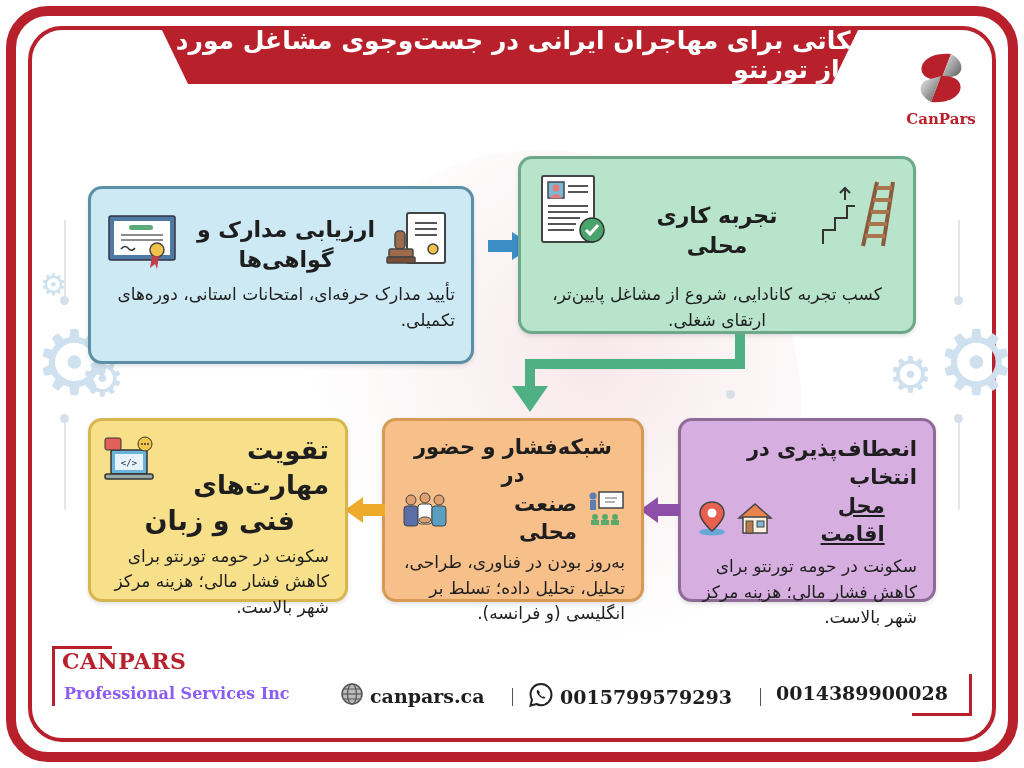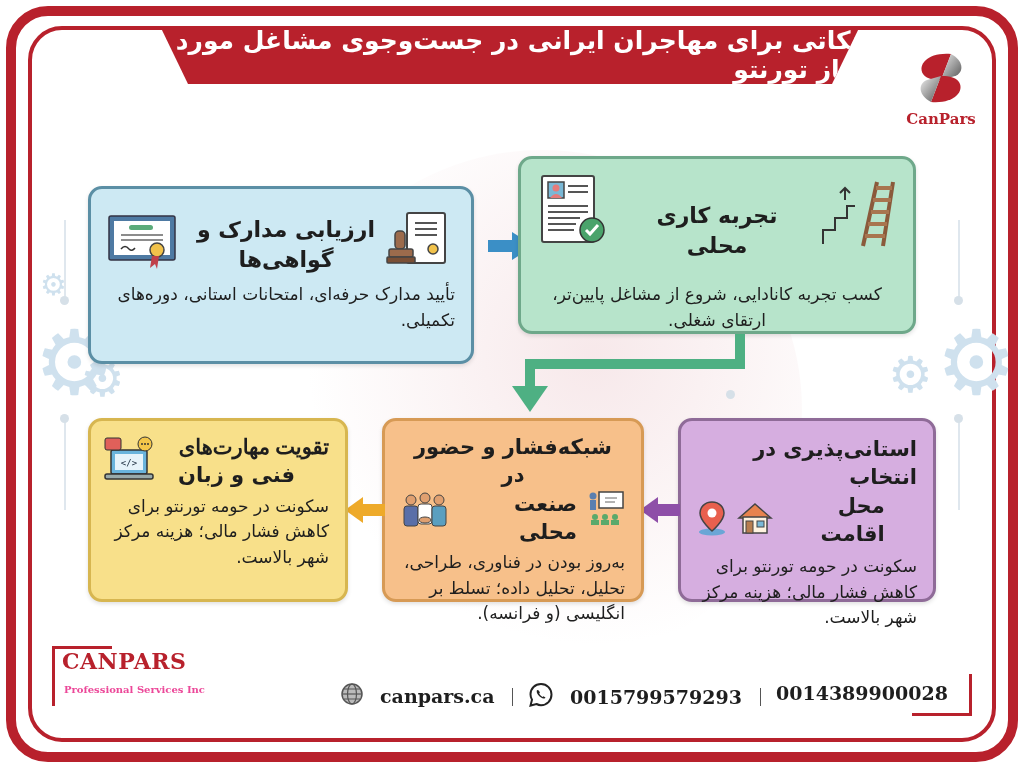--- a/index.html
+++ b/index.html
@@ -61,24 +61,24 @@
   
   .arrow { position: absolute; }
 
   
   .footer-bracket-tl { position: absolute; left: 52px; top: 646px; width: 60px; height: 60px;
     border-left: 3px solid #b8212c; border-top: 3px solid #b8212c; }
   .footer-bracket-br { position: absolute; left: 912px; top: 674px; width: 60px; height: 42px;
     border-right: 3px solid #b8212c; border-bottom: 3px solid #b8212c; }
   .brand-name { position: absolute; left: 62px; top: 648px; color: #b8212c;
     font-family: "DejaVu Serif", serif; font-weight: bold; font-size: 22px; letter-spacing: 0.5px; }
-  .brand-sub { position: absolute; left: 64px; top: 684px; color: #ec4899;
-    font-family: "DejaVu Serif", serif; font-weight: bold; font-size: 10px; }
+  .brand-sub { position: absolute; left: 64px; top: 684px; color: #8b5cf6;
+    font-family: "DejaVu Serif", serif; font-weight: bold; font-size: 16px; }
   .contact { position: absolute; top: 682px; font-family: "DejaVu Serif", serif; font-weight: bold;
-    font-size: 19px; color: #1e1e1e; display: flex; align-items: center; gap: 16px; }
+    font-size: 19px; color: #1e1e1e; display: flex; align-items: center; gap: 6px; }
   .sep { position: absolute; top: 688px; width: 1px; height: 18px; background: #555; }
 </style>
 </head>
 <body>
 
 <div class="frame-outer"></div>
 <div class="frame-inner">
   <div class="bg-swoosh"></div>
 </div>
 
@@ -192,24 +192,24 @@
 </div>
 
 <div class="arrow" style="left:500px; top:334px;">
   <svg width="250" height="82" viewBox="0 0 250 82">
     <polyline points="240,0 240,30 30,30 30,60" fill="none" stroke="#4eb083" stroke-width="10"></polyline>
     <polygon points="12,52 48,52 30,78" fill="#4eb083"></polygon>
   </svg>
 </div>
 
 <div class="card card-purple">
-  <div class="card-title" style="margin-top:2px; font-size:21px;">استانی‌پذیری در انتخاب</div>
+  <div class="card-title" style="margin-top:2px; font-size:21px;">انعطاف‌پذیری در انتخاب</div>
   <div style="display:flex; align-items:center; gap:10px; direction:rtl;">
     <div style="width:26px;"></div>
-    <div class="card-title" style="font-size:21px;">محل اقامت</div>
+    <div class="card-title" style="font-size:21px;text-decoration:underline;">محل اقامت</div>
     <div>
       <svg width="36" height="32" viewBox="0 0 36 32">
         <polygon points="18,2 34,16 2,16" fill="#e8834e" stroke="#444" stroke-width="1.5"></polygon>
         <rect x="6" y="15" width="24" height="16" fill="#fff3e0" stroke="#444" stroke-width="1.5"></rect>
         <rect x="9" y="19" width="7" height="12" fill="#b77d4f" stroke="#444" stroke-width="1"></rect>
         <rect x="20" y="19" width="7" height="6" fill="#7ab8d6" stroke="#444" stroke-width="1"></rect>
       </svg>
     </div>
     <div>
       <svg width="30" height="36" viewBox="0 0 30 36">
@@ -277,22 +277,22 @@
       <rect x="12" y="18" width="28" height="16" fill="#e6f3fa"></rect>
       <text x="26" y="30" font-size="9" text-anchor="middle" fill="#234" font-family="DejaVu Sans Mono, monospace">&lt;/&gt;</text>
       <rect x="2" y="38" width="48" height="5" rx="2" fill="#9aa" stroke="#333" stroke-width="1.5"></rect>
       <rect x="2" y="2" width="16" height="12" rx="2" fill="#e0605a" stroke="#333"></rect>
       <circle cx="42" cy="8" r="7" fill="#f3c64a" stroke="#333"></circle>
       <circle cx="39" cy="8" r="1" fill="#333"></circle>
         <circle cx="42" cy="8" r="1" fill="#333"></circle>
         <circle cx="45" cy="8" r="1" fill="#333"></circle>
     </svg>
   </div>
-  <div class="card-title" style="font-size:21px;font-family:Liberation Serif, serif;">تقویت مهارت‌های</div>
-  <div class="card-title" style="font-size:21px; margin-right:34px;">فنی و زبان</div>
+  <div class="card-title" style="font-size:26px;">تقویت مهارت‌های</div>
+  <div class="card-title" style="font-size:27px; margin-right:34px;">فنی و زبان</div>
   <div class="card-body" style="margin-top:4px;">سکونت در حومه تورنتو برای کاهش فشار مالی؛ هزینه مرکز شهر بالاست.</div>
 </div>
 
 <div class="footer-bracket-tl"></div>
 <div class="brand-name">CANPARS</div>
 <div class="brand-sub">Professional Services Inc</div>
 
 <div class="contact" style="left:340px;">
   <span>
     <svg width="24" height="24" viewBox="0 0 24 24">

